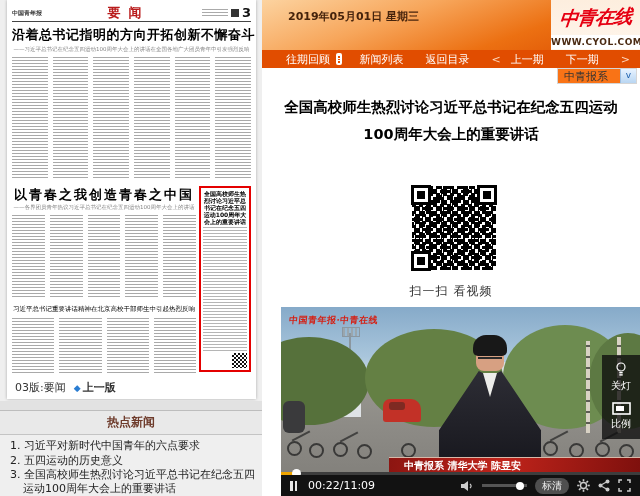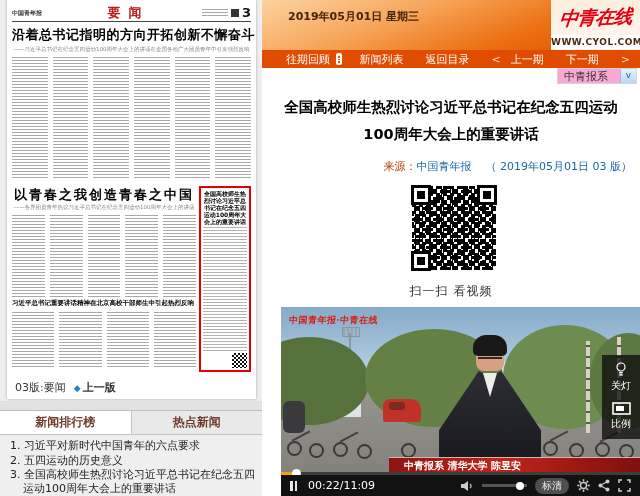--- a/index.html
+++ b/index.html
@@ -18,21 +18,21 @@
   .page-box{width:8px;height:8px;background:#333;}
   .page-num{font-size:13px;font-weight:bold;color:#111;}
   .h1{font-size:13px;font-weight:bold;text-align:center;margin:4px 0 2px;color:#000;letter-spacing:.5px;white-space:nowrap;}
   .subline{font-size:5.5px;color:#888;text-align:center;white-space:nowrap;overflow:hidden;}
   .cols{display:flex;gap:5px;margin-top:4px;}
   .col{flex:1;background:repeating-linear-gradient(to bottom,#a9a9a9 0,#a9a9a9 1px,transparent 1px,transparent 3px);}
   .cols1 .col{height:122px;}
   .sec2{width:184px;margin-top:7px;}
   .h2{font-size:13px;font-weight:bold;text-align:center;letter-spacing:2px;color:#000;white-space:nowrap;}
   .cols2 .col{height:84px;}
-  .h3{font-size:6.5px;font-weight:bold;margin-top:0;color:#000;width:184px;text-align:left;white-space:nowrap;}
+  .h3{font-size:6.5px;font-weight:normal;margin-top:6px;color:#000;width:184px;text-align:center;white-space:nowrap;}
   .cols3{width:184px;}
   .cols3 .col{height:56px;}
   .redbox{position:absolute;right:5px;top:186px;width:52px;height:186px;border:2px solid #e40000;
           background:#fff;box-sizing:border-box;padding:2px;display:flex;flex-direction:column;}
   .rb-title{font-size:6px;font-weight:bold;line-height:7px;color:#000;text-align:center;}
   .rb-lines{flex:1;margin-top:2px;background:repeating-linear-gradient(to bottom,#b5b5b5 0,#b5b5b5 1px,transparent 1px,transparent 3px);}
   .rb-qr{align-self:flex-end;width:15px;height:15px;margin-top:2px;
          background:repeating-conic-gradient(#111 0 25%,#fff 0 50%) 0 0/4px 4px;}
   .paper-footer{position:absolute;left:8px;bottom:4px;font-size:11px;color:#333;display:flex;align-items:center;gap:8px;}
   .pf-label{color:#333;}
@@ -63,21 +63,21 @@
              letter-spacing:-1px;transform:skewX(-8deg) rotate(-2deg);}
   .logo-url{display:block;background:#fff;font-size:9px;font-weight:bold;color:#4a2a12;
             text-align:center;height:14px;line-height:14px;letter-spacing:.5px;}
   .navbar{position:absolute;left:0;top:50px;width:378px;height:18px;background:#e14d00;
           display:flex;align-items:center;font-size:11px;color:#fff;padding-left:24px;box-sizing:border-box;}
   .nav-item{margin-right:22px;cursor:pointer;white-space:nowrap;}
   .nav-arrow{margin-right:10px;color:#ffd9bf;}
   .nav-icon{width:14px;height:12px;background:#fff;border-radius:2px;margin:0 18px 0 -16px;
             padding:2px;box-sizing:border-box;cursor:pointer;}
   .nav-icon i{display:block;height:1.5px;background:#e85000;margin:1px 0;}
-  .dropdown{position:absolute;right:3px;top:68px;width:80px;height:16px;background:#f9a8d4;
+  .dropdown{position:absolute;right:3px;top:68px;width:80px;height:16px;background:#f97316;
             border:1px solid #d5d5d5;display:flex;align-items:center;font-size:11px;color:#333;
             padding-left:6px;box-sizing:border-box;cursor:pointer;}
   .dd-btn{margin-left:auto;width:15px;height:14px;background:linear-gradient(#e8f3ff,#b9d6f2);
           border-left:1px solid #9dbfe2;color:#1c5fae;font-size:9px;text-align:center;line-height:13px;}
   .article-title{position:absolute;left:13px;right:13px;top:94px;font-size:14.5px;font-weight:bold;
                  color:#000;text-align:center;line-height:27px;}
   .source-line{position:absolute;right:8px;top:159px;font-size:11px;white-space:nowrap;}
   .src-label{color:#b53a00;}
   .src-name{color:#1c66a8;cursor:pointer;margin-right:14px;}
   .issue{color:#1c66a8;}
@@ -200,21 +200,20 @@
       <div class="paper-footer">
         <span class="pf-label">03版:要闻</span>
         <span class="pf-prev">
             <span class="pf-ico">◆</span>
             <span>上一版</span>
           </span>
       </div>
     </div>
     <div class="band"></div>
     <div class="tabs">
-      <div class="tab active">新闻排行榜</div>
       <div class="tab inactive">热点新闻</div>
     </div>
     <div class="news-list">
       <div class="news-item">1. 习近平对新时代中国青年的六点要求</div>
       <div class="news-item">2. 五四运动的历史意义</div>
       <div class="news-item">3. 全国高校师生热烈讨论习近平总书记在纪念五四运动100周年大会上的重要讲话</div>
 
     </div>
   </div>
 
@@ -239,23 +238,20 @@
       <span class="nav-item">上一期</span>
       <span class="nav-item">下一期</span>
       <span class="nav-arrow">&gt;</span>
     </div>
     <div class="dropdown">
       <span>中青报系</span>
       <span class="dd-btn">v</span>
     </div>
 
     <div class="article-title">全国高校师生热烈讨论习近平总书记在纪念五四运动100周年大会上的重要讲话</div>
-    <div class="source-line">
-      <span class="src-label">来源：</span><span class="src-name">中国青年报</span><span class="issue">（ 2019年05月01日   03 版）</span>
-    </div>
 
     <div class="qr">
       <div class="qr-noise"></div>
       <div class="qr-finder qf-tl">
           <i></i>
         </div>
       <div class="qr-finder qf-tr">
           <i></i>
         </div>
       <div class="qr-finder qf-bl">

